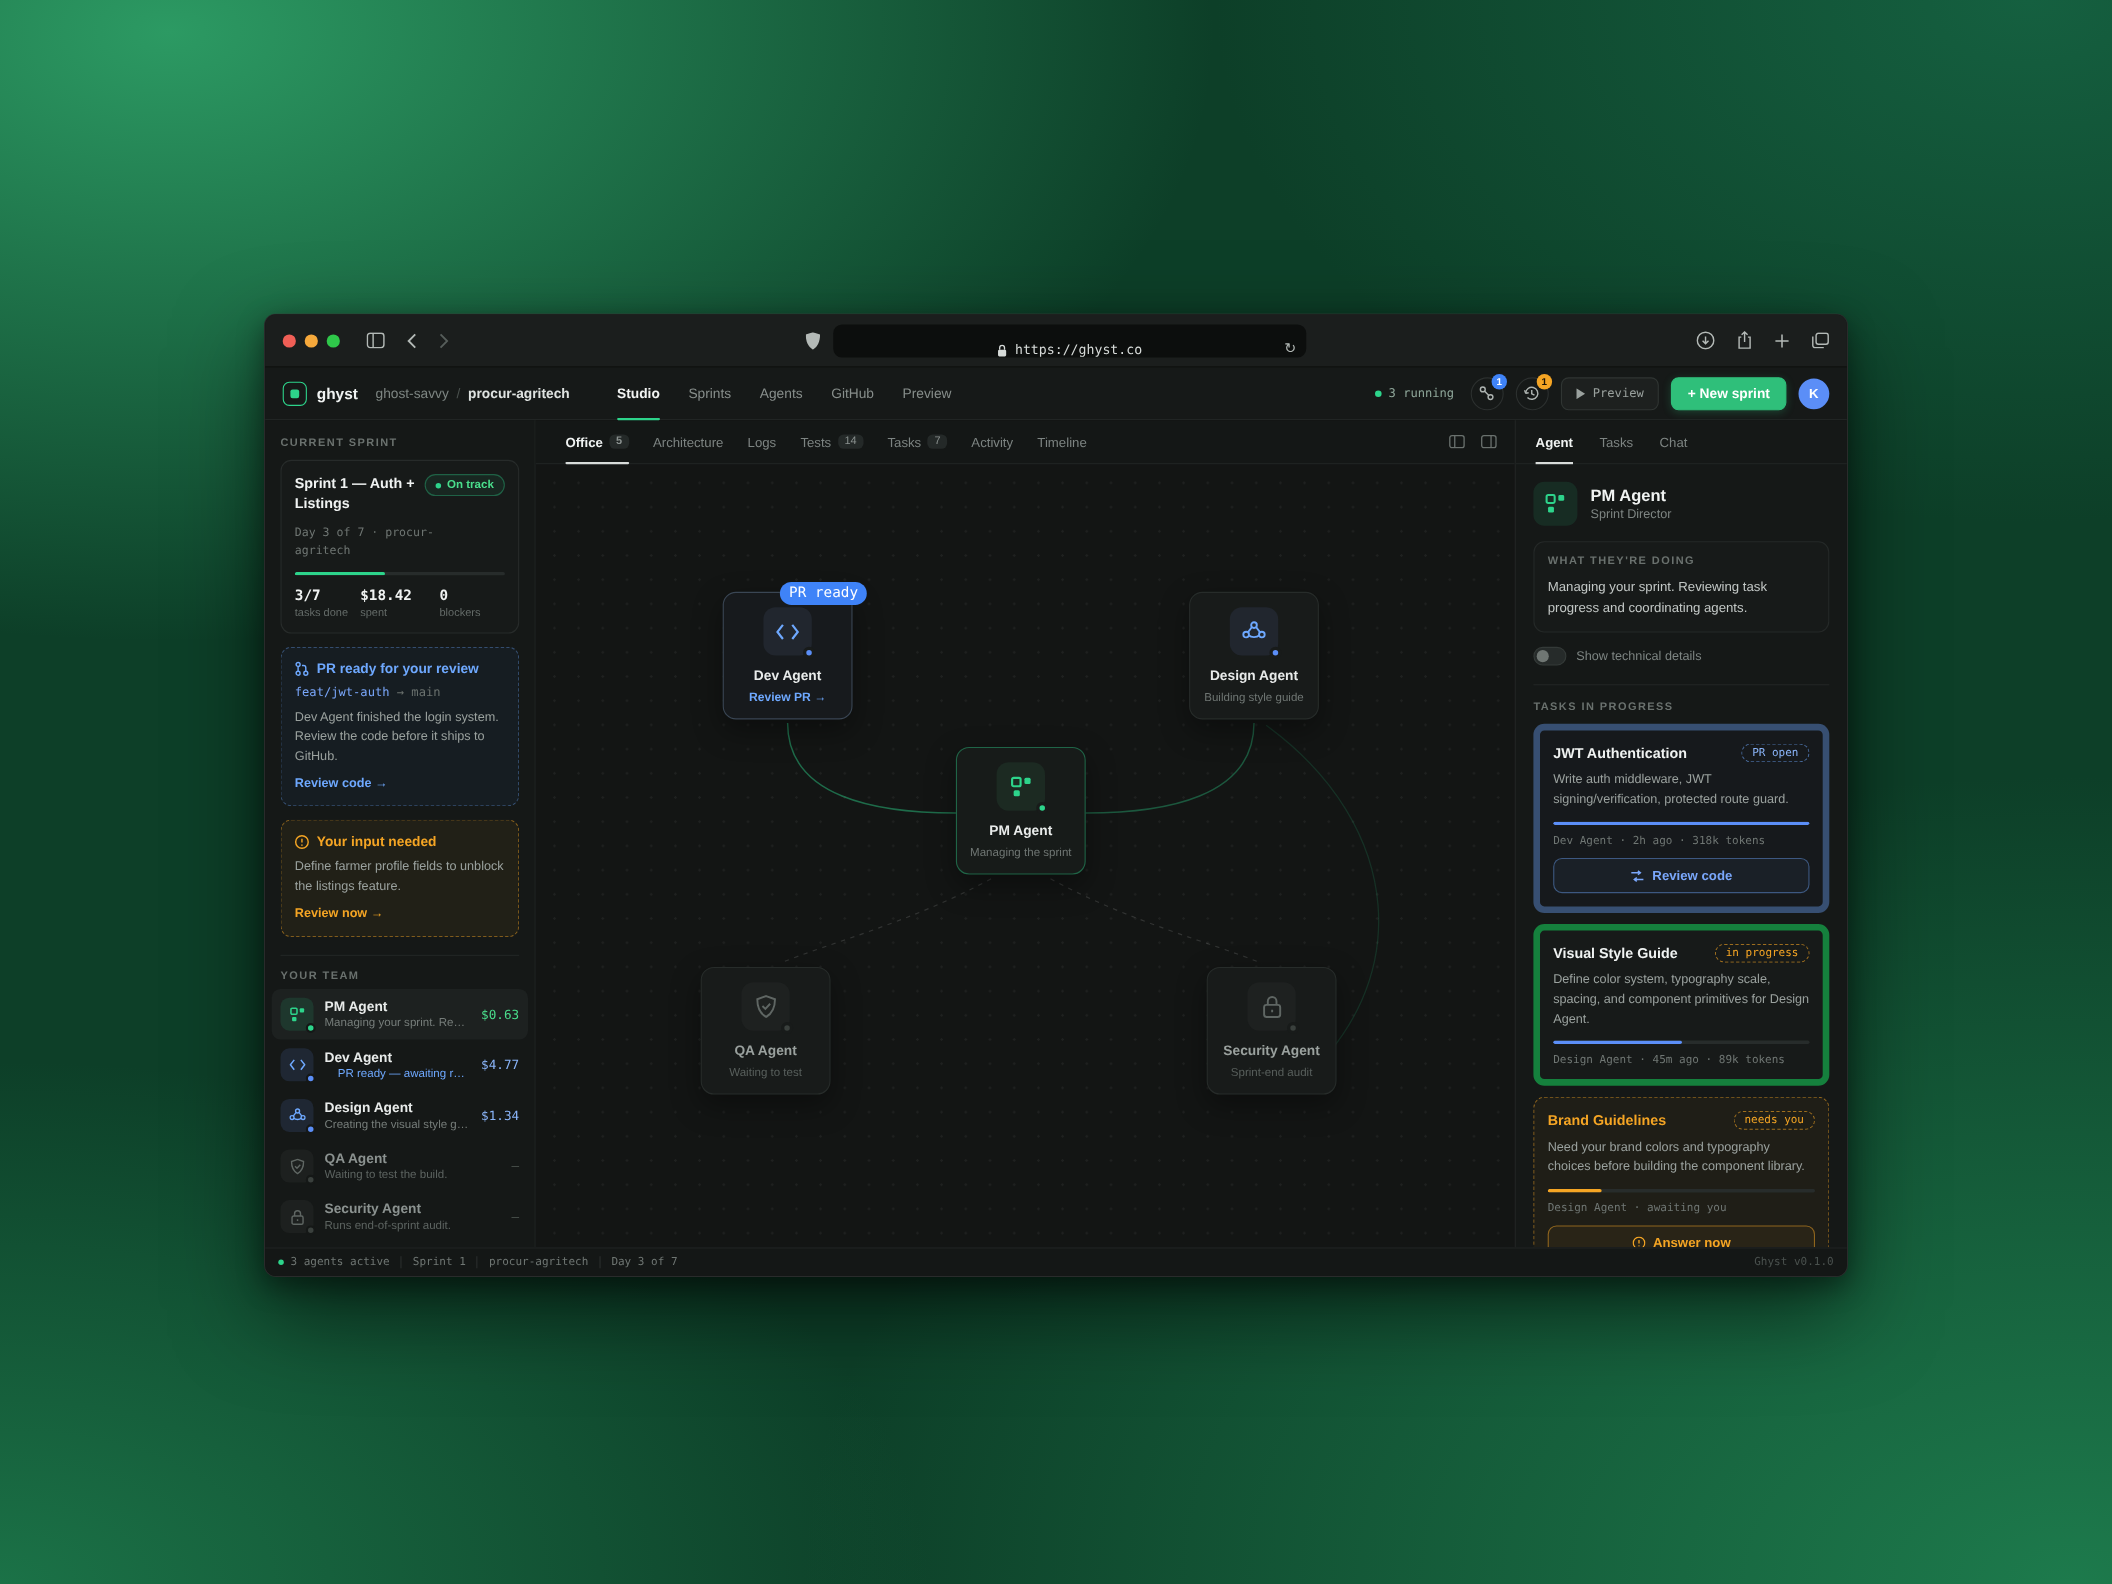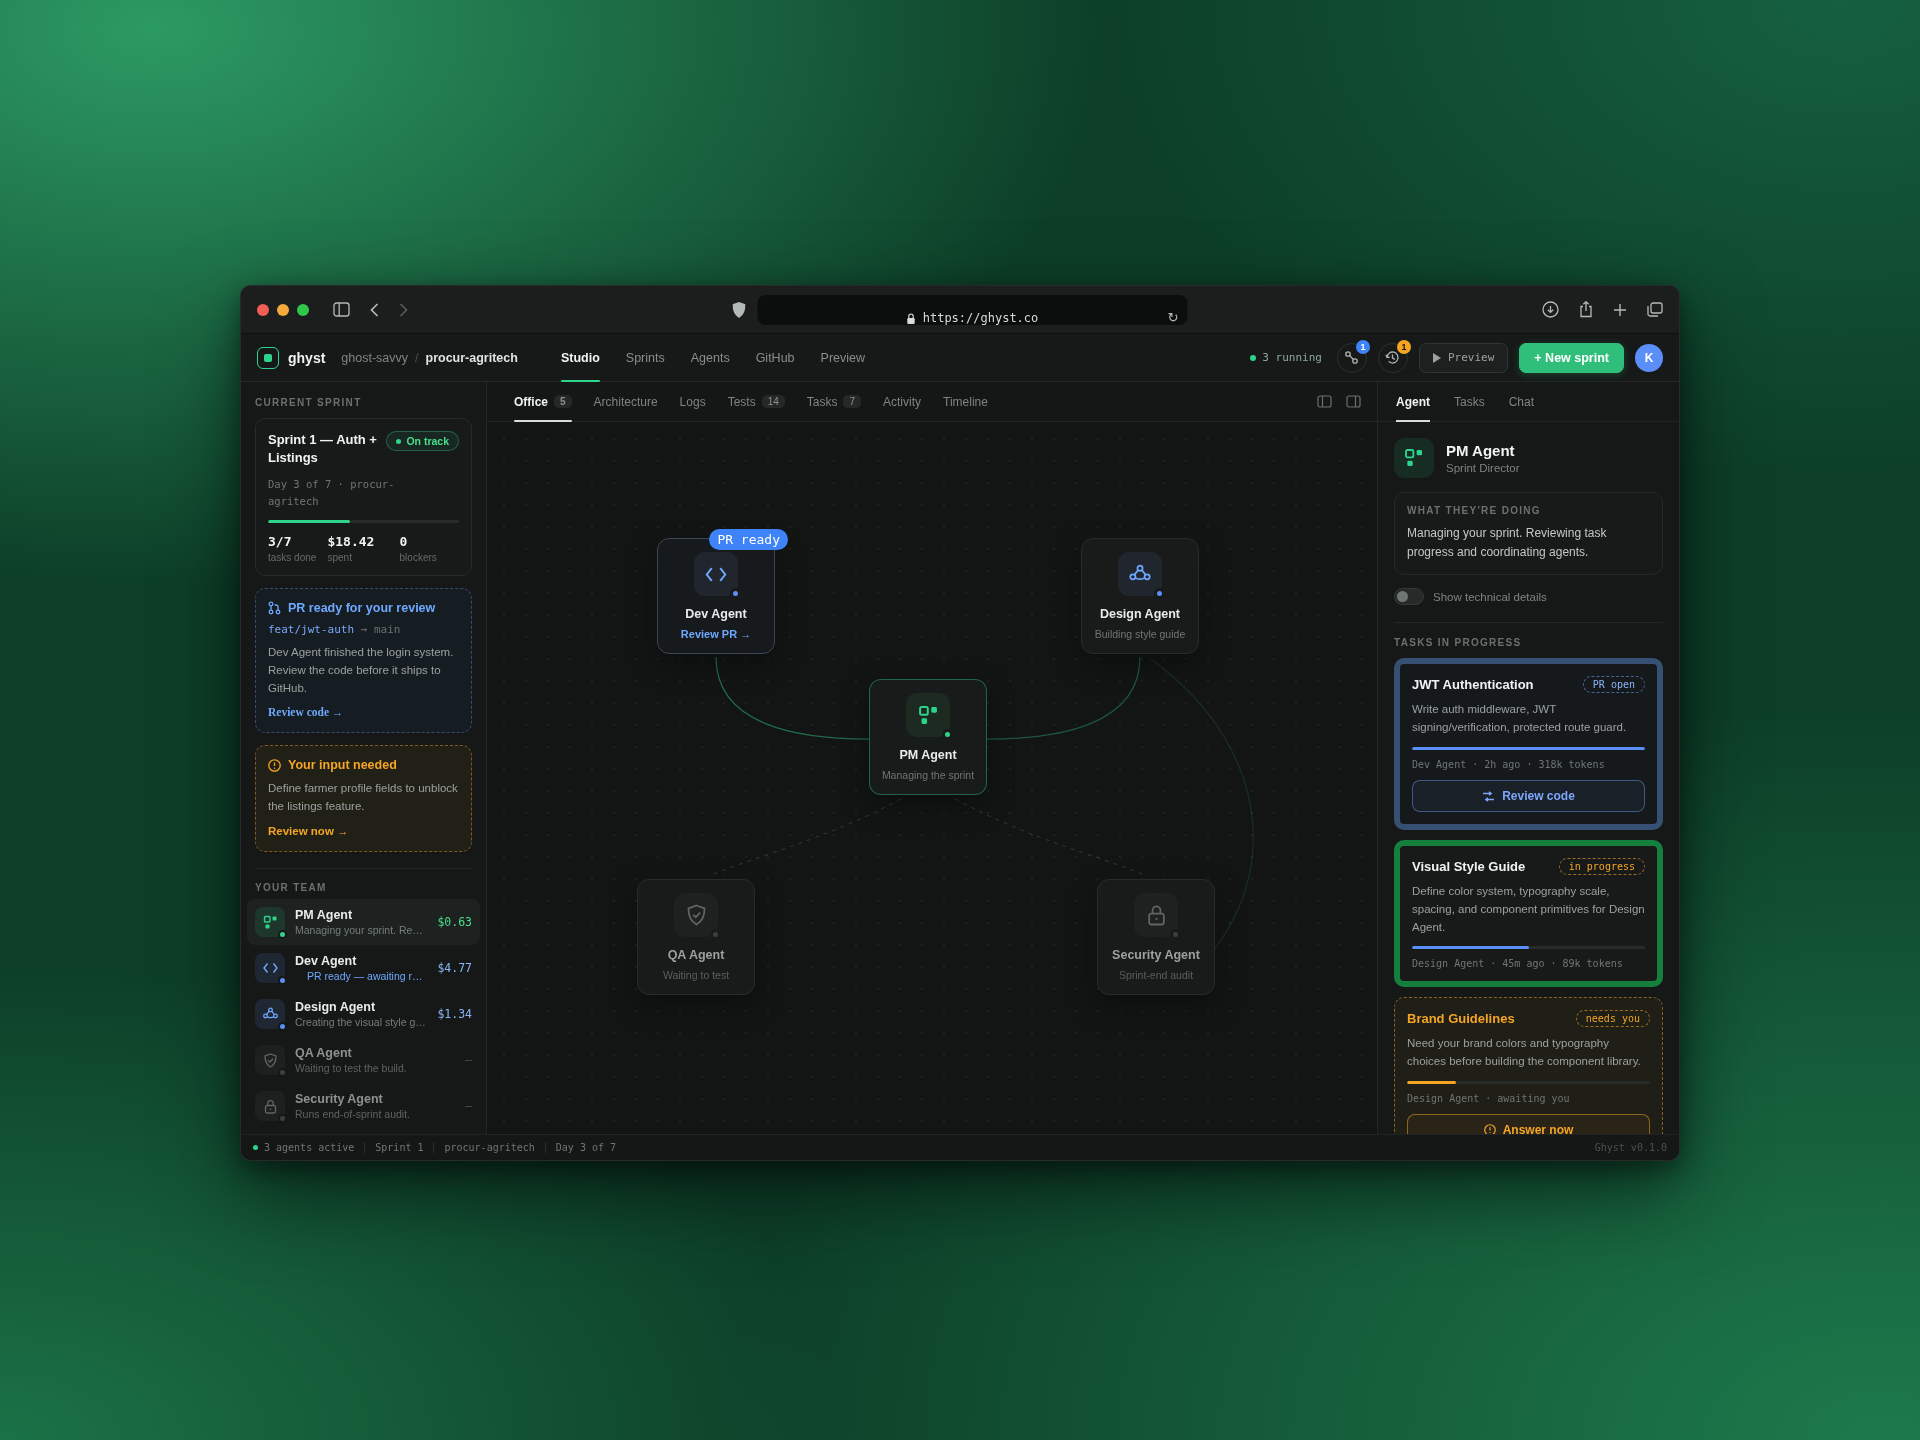--- a/index.html
+++ b/index.html
@@ -114,21 +114,21 @@
   .stat-l{ font-size:10px; color:#646b68; margin-top:3px; }
 
   .pr-card{
     margin-top:12px; border:1px dashed rgba(110,168,254,0.35); background:rgba(59,130,246,0.05);
     border-radius:10px; padding:12px;
   }
   .pr-title{ display:flex; align-items:center; gap:7px; color:#6ea8fe; font-size:12.5px; font-weight:700; }
   .pr-branch{ margin-top:8px; font-size:11px; }
   .pr-branch .b{ color:#7aa7fb; } .pr-branch .m{ color:#6a716e; }
   .card-body{ margin-top:8px; font-size:11.5px; color:#9aa19e; line-height:1.55; }
-  .link-blue{ display:inline-block; margin-top:9px; font-size:11.5px; font-weight:600; color:#6ea8fe; cursor:pointer;font-family:Liberation Serif, serif; }
+  .link-blue{ display:inline-block; margin-top:9px; font-size:11.5px; font-weight:600; color:#6ea8fe; cursor:pointer; }
   .input-card{
     margin-top:12px; border:1px dashed rgba(245,165,36,0.45); background:rgba(245,165,36,0.06);
     border-radius:10px; padding:12px;
   }
   .input-title{ display:flex; align-items:center; gap:7px; color:#f5a524; font-size:12.5px; font-weight:700; }
   .link-amber{ display:inline-block; margin-top:9px; font-size:11.5px; font-weight:600; color:#f5a524; cursor:pointer; }
 
   .team-sec{ margin-top:16px; border-top:1px solid #222625; padding-top:13px; }
   .team-list{ margin-top:6px; }
   .team-row{ display:flex; align-items:center; gap:10px; padding:8px 8px; margin:0 -8px; border-radius:8px; cursor:pointer; }

